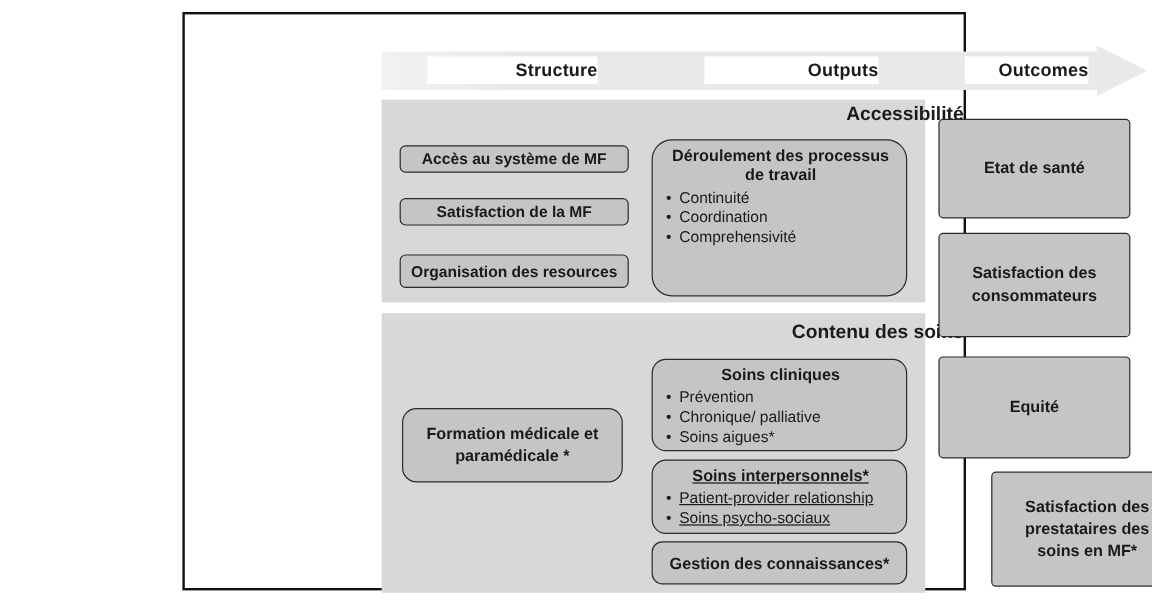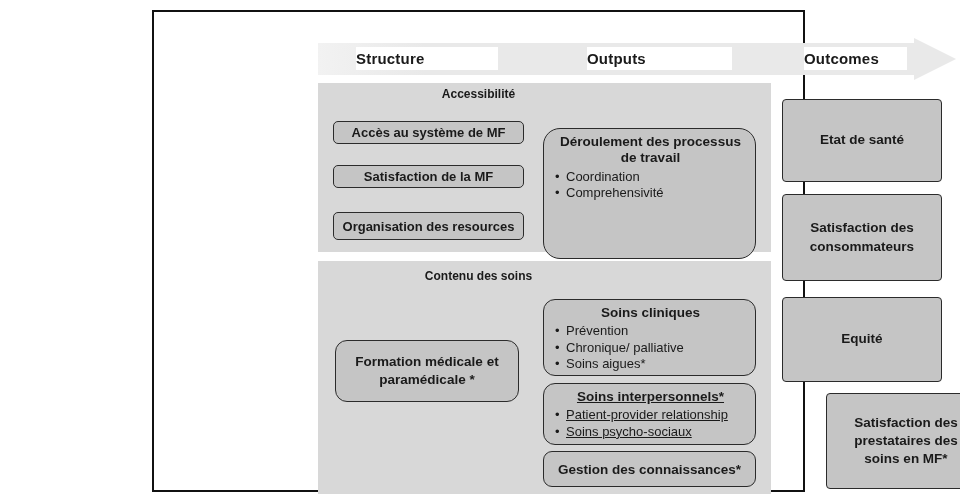--- a/index.html
+++ b/index.html
@@ -20,34 +20,34 @@
     background: linear-gradient(to right, #f2f2f2 0%, #e9e9e9 18%, #e9e9e9 100%);
   }
   .arrow-head {
     position: absolute; left: 760px; top: 26px; width: 0; height: 0;
     border-top: 21px solid transparent;
     border-bottom: 21px solid transparent;
     border-left: 42px solid #e9e9e9;
   }
   .stage-label {
     position: absolute; top: 35px; height: 23px; background: #ffffff;
-    font-weight: bold; font-size: 15px; line-height: 23px; text-align: left;
+    font-weight: bold; font-size: 15px; line-height: 23px; text-align: right;
     letter-spacing: 0.2px;
   }
   .stage-structure { left: 202px; width: 142px; }
   .stage-outputs   { left: 433px; width: 145px; }
   .stage-outcomes  { left: 650px; width: 103px; }
 
   
   .panel { position: absolute; left: 164px; width: 453px; background: #d8d8d8; }
   .panel-accessibilite { top: 71px;  height: 169px; }
   .panel-contenu       { top: 249px; height: 233px; }
   .panel-title {
-    position: absolute; left: 0; width: 100%; text-align: center;
-    font-weight: bold; font-size: 12px;
+    position: absolute; left: 0; width: 100%; text-align: right;
+    font-weight: bold; font-size: 16px;
   }
   .panel-title-acc { top: 75px; }
   .panel-title-con { top: 257px; }
 
   
   .gbox {
     position: absolute; background: #c5c5c5; border: 1.5px solid #2b2b2b;
     display: flex; align-items: center; justify-content: center;
     text-align: center; font-weight: bold; font-size: 13px;
   }
@@ -64,21 +64,21 @@
   .bullet-box .bbox-title {
     text-align: center; font-weight: bold; font-size: 13.5px; line-height: 1.22;
     margin-bottom: 2px;
   }
   .bullet-box ul { list-style: none; }
   .bullet-box li {
     position: relative; padding-left: 12px; line-height: 16.5px; font-size: 13px;
   }
   .bullet-box li::before { content: "\2022"; position: absolute; left: 1px; }
 
-  .process-box { top: 116px; height: 131px; border-radius: 17px; }
+  .process-box { top: 104px; height: 131px; border-radius: 17px; }
   .cliniques-box { top: 287px; height: 77px; border-radius: 12px; }
   .interpersonnels-box { top: 371px; height: 62px; border-radius: 12px; text-decoration: underline; }
 
   .formation-box {
     left: 181px; top: 328px; width: 184px; height: 62px;
     border-radius: 12px; font-size: 13.5px; line-height: 1.3; padding: 0 10px;
   }
   .gestion-box {
     left: 389px; top: 439px; width: 213px; height: 36px;
     border-radius: 9px; font-size: 13.5px;
@@ -110,20 +110,21 @@
     <div class="panel panel-accessibilite"></div>
     <div class="panel-title panel-title-acc">Accessibilité</div>
 
     <div class="gbox acc-box acc-box-1">Accès au système de MF</div>
     <div class="gbox acc-box acc-box-2">Satisfaction de la MF</div>
     <div class="gbox acc-box acc-box-3">Organisation des resources</div>
 
     <div class="bullet-box process-box">
       <div class="bbox-title">Déroulement des processus de travail</div>
       <ul>
+        <li>Continuité</li>
         <li>Coordination</li>
         <li>Comprehensivité</li>
       </ul>
     </div>
 
     <div class="panel panel-contenu"></div>
     <div class="panel-title panel-title-con">Contenu des soins</div>
 
     <div class="gbox formation-box">Formation médicale et paramédicale *</div>
 

